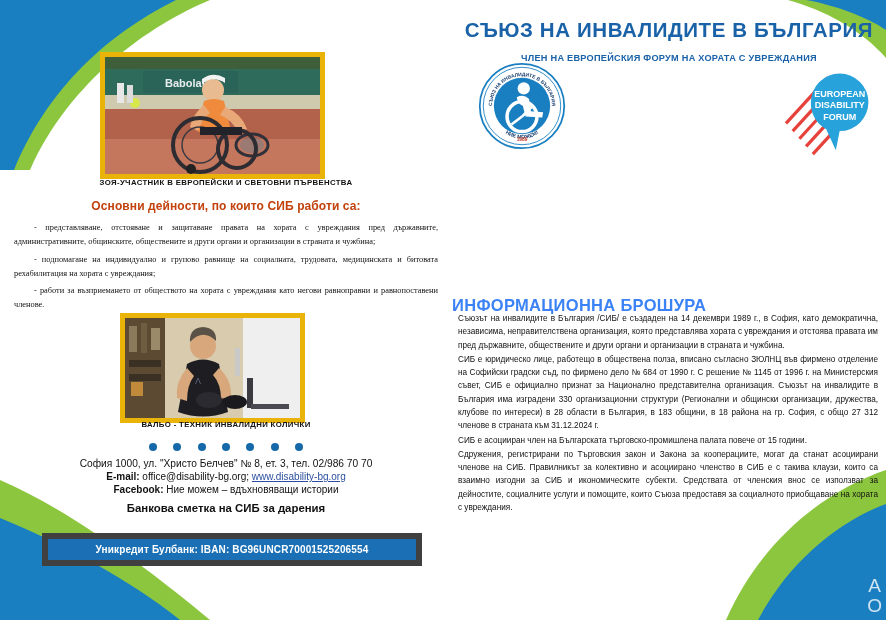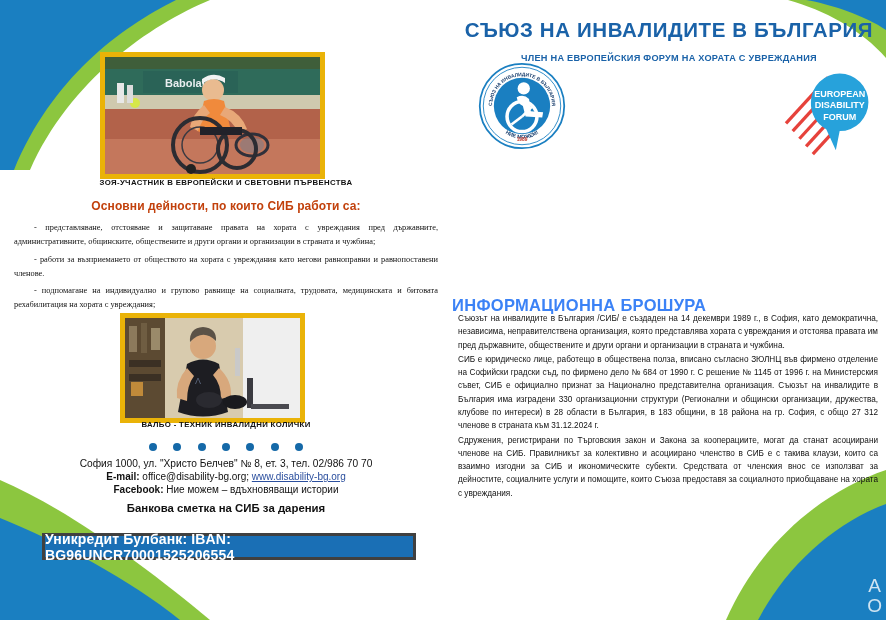--- a/index.html
+++ b/index.html
@@ -82,22 +82,22 @@
   .contact{position:absolute;left:0;top:455px;width:452px;text-align:center;}
   .contact .c-title{font-size:11.2px;font-weight:bold;color:#111;letter-spacing:.1px;}
   .contact .c-addr{font-size:10.2px;color:#111;margin-top:3px;}
   .contact .c-line{font-size:10px;color:#111;margin-top:2px;}
   .contact .c-line b{font-weight:bold;}
   .contact a{color:#2b4f9e;}
   .contact .c-bank{font-size:11.4px;font-weight:bold;color:#111;margin-top:7px;}
 
   .iban-bar{
     position:absolute;left:42px;top:533px;width:368px;height:21px;
-    background:#1a6fb5;border:3px solid #404040;
-    color:#ffffff;font-size:14px;font-weight:bold;letter-spacing:.15px;
+    background:#1a6fb5;border:6px solid #404040;
+    color:#ffffff;font-size:10px;font-weight:bold;letter-spacing:.15px;
     display:flex;align-items:center;justify-content:center;
   }
 
   
   .brochure-title{
     position:absolute;left:0;top:296px;width:434px;text-align:left;
     color:#3b82f6;font-size:16.5px;font-weight:bold;letter-spacing:.3px;
   }
   .right-body{
     position:absolute;left:6px;top:312px;width:420px;
@@ -164,22 +164,22 @@
         <circle cx="132" cy="92" r="19" fill="none" stroke="#2c2c32" stroke-width="4"></circle>
         <rect x="95" y="70" width="42" height="8" fill="#22222a"></rect>
         <circle cx="86" cy="112" r="5" fill="#222"></circle>
       </svg>
     </div>
     <div class="caption" id="cap-tennis">ЗОЯ-УЧАСТНИК В ЕВРОПЕЙСКИ И СВЕТОВНИ ПЪРВЕНСТВА</div>
 
     <div class="section-heading">Основни дейности, по които СИБ работи са:</div>
     <div class="activities">
       <p>- представляване, отстояване и защитаване правата на хората с увреждания пред държавните, административните, общинските, обществените и други органи и организации в страната и чужбина;</p>
+      <p>- подпомагане на индивидуално и групово равнище на социалната, трудовата, медицинската и битовата рехабилитация на хората с увреждания;</p>
       <p>- работи за възприемането от обществото на хората с увреждания като негови равноправни и равнопоставени членове.</p>
-      <p>- подпомагане на индивидуално и групово равнище на социалната, трудовата, медицинската и битовата рехабилитация на хората с увреждания;</p>
     </div>
 
     <div class="photo" id="photo-valyo">
       <svg viewBox="0 0 175 100" preserveAspectRatio="none" style="width:100%;height:100%;display:block">
         <rect x="0" y="0" width="175" height="100" fill="#d8cbae"></rect>
         <rect x="0" y="0" width="40" height="100" fill="#5c4a32"></rect>
         <rect x="4" y="8" width="8" height="26" fill="#8c7a5c"></rect>
         <rect x="16" y="5" width="6" height="30" fill="#6f5d42"></rect>
         <rect x="26" y="10" width="9" height="22" fill="#9a8a6a"></rect>
         <rect x="4" y="42" width="32" height="7" fill="#3b3024"></rect>
@@ -268,16 +268,17 @@
       <text x="58" y="34" font-family="Liberation Sans, sans-serif" font-size="9.4" font-weight="bold" fill="#ffffff" text-anchor="middle">EUROPEAN</text>
       <text x="58" y="46" font-family="Liberation Sans, sans-serif" font-size="9.4" font-weight="bold" fill="#ffffff" text-anchor="middle">DISABILITY</text>
       <text x="58" y="58" font-family="Liberation Sans, sans-serif" font-size="9.4" font-weight="bold" fill="#ffffff" text-anchor="middle">FORUM</text>
     </svg>
 
     <div class="brochure-title">ИНФОРМАЦИОННА БРОШУРА</div>
 
     <div class="right-body">
       <p>Съюзът на инвалидите в България /СИБ/ е създаден на 14 декември 1989 г., в София, като демократична, независима, неправителствена организация, която представлява хората с увреждания и отстоява правата им пред държавните, обществените и други органи и организации в страната и чужбина.</p>
       <p>СИБ е юридическо лице, работещо в обществена полза, вписано съгласно ЗЮЛНЦ във фирмено отделение на Софийски градски съд, по фирмено дело  № 684 от 1990 г. С решение № 1145 от 1996 г. на Министерския съвет, СИБ е официално признат за Национално представителна организация. Съюзът на инвалидите в България има изградени 330 организационни структури (Регионални и общински организации, дружества, клубове по интереси) в 28 области в България, в 183 общини, в 18 района на гр. София, с общо 27 312 членове в страната към 31.12.2024 г.</p>
+      <p>СИБ е асоцииран член на Българската търговско-промишлена палата повече от 15 години.</p>
       <p>Сдружения, регистрирани по Търговския закон и Закона за кооперациите, могат да станат асоциирани членове на СИБ. Правилникът за колективно и асоциирано членство в СИБ е с такива клаузи, които са взаимно изгодни за СИБ и икономическите субекти. Средствата от членския внос се използват за дейностите, социалните услуги и помощите, които Съюза предоставя за социалното приобщаване на хората с увреждания.</p>
     </div>
   </div>
 </div>
 
 </body></html>

